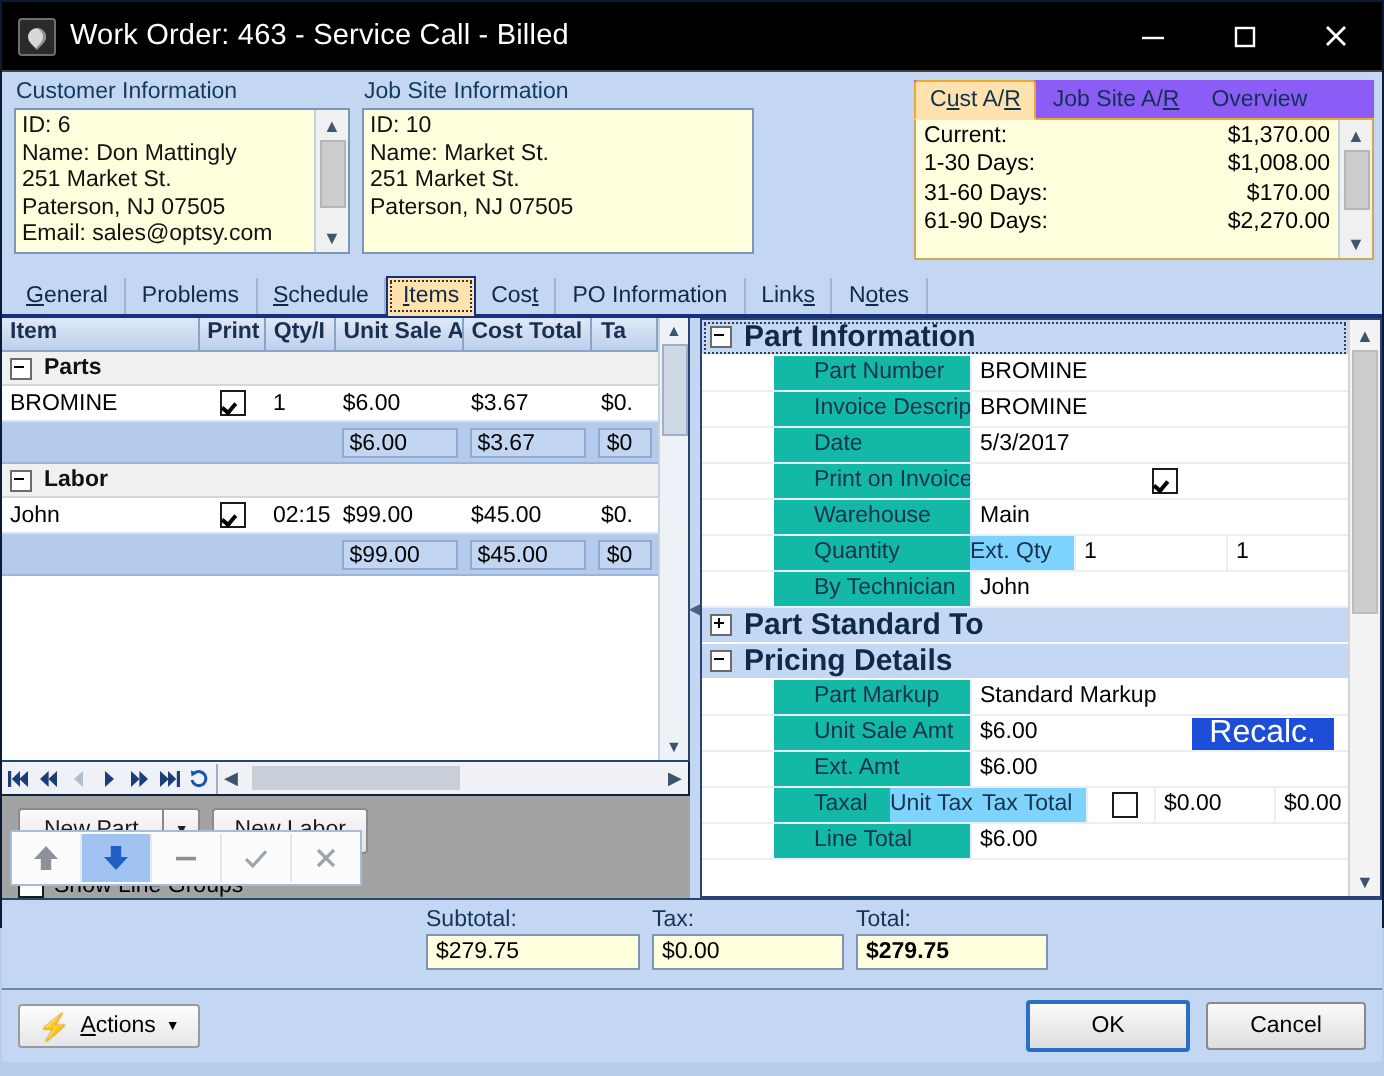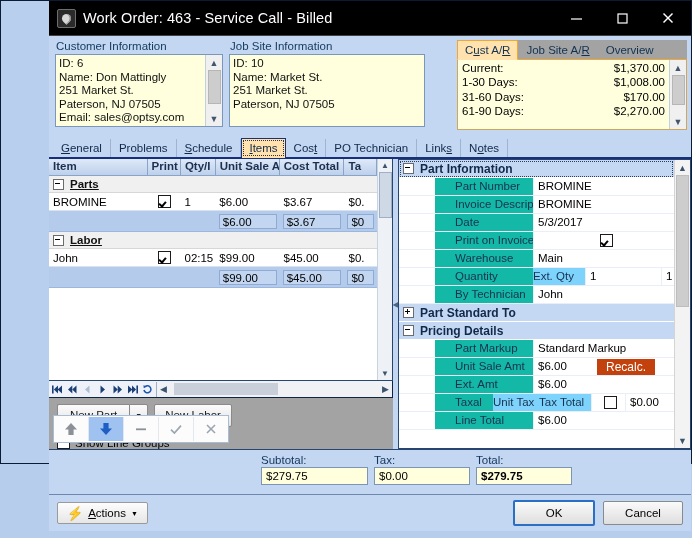--- a/index.html
+++ b/index.html
@@ -7,21 +7,21 @@
     width:692px;height:538px;overflow:hidden;
     font-family:"Liberation Sans",sans-serif;
     font-size:11.5px;color:#000;
     background:#b7cdec;
   }
   .win{
     position:absolute;left:0;top:0;width:692px;height:464px;
     background:#b9cfee;
     box-sizing:border-box;
     border:1px solid #0b1b33;
-    display:flex;flex-direction:column;padding-left:48px;
+    display:flex;flex-direction:column;
   }
   
   .titlebar{
     height:34px;background:#000000;color:#ffffff;
     display:flex;align-items:center;flex:none;
     padding-left:8px;
   }
   .title-icon{
     width:17px;height:17px;margin-right:7px;position:relative;flex:none;
     background:#2a2a2a;border:1px solid #6e6e6e;border-radius:2px;
@@ -74,21 +74,21 @@
     font-size:9px;color:#40556e;background:#f0f0f0;
   }
   .vsb .thumb{
     width:13px;background:#cdcdcd;border:1px solid #b6b6b6;box-sizing:border-box;
     margin:0 auto;
   }
   .vsb .track{flex:1;width:100%;display:flex;flex-direction:column;}
   
   .arpanel{width:230px;flex:none;margin-left:auto;margin-top:1px;}
   .artabs{display:flex;align-items:flex-end;height:19px;
-    background:#a3a3a3;border-bottom:1px solid #f0a830;}
+    background:#8b5cf6;border-bottom:1px solid #f0a830;}
   .artab{
     padding:2px 7px 2px 7px;font-size:11.5px;color:#103252;
     border:1px solid transparent;border-bottom:none;line-height:14px;
     white-space:nowrap;
   }
   .artab.active{
     background:#ffe2ad;border:1px solid #f0a830;border-bottom:1px solid #ffe2ad;
     margin-bottom:-1px;border-radius:2px 2px 0 0;
   }
   .artab .u{text-decoration:underline;}
@@ -140,21 +140,21 @@
   .ghead .gh{
     font-size:11.5px;font-weight:bold;color:#1b3050;line-height:15px;
     padding-left:4px;border-right:1px solid #8aa4c6;box-sizing:border-box;
     overflow:hidden;white-space:nowrap;
   }
   .gc0{width:124px}.gc1{width:41px}.gc2{width:43px}.gc3{width:80px}.gc4{width:81px}.gc5{width:40px}
   .grows{flex:1;overflow:hidden;}
   .grp{
     display:flex;align-items:center;height:16px;
     background:#f0f0f0;border-bottom:1px solid #d7d7d7;font-weight:bold;
-    font-size:11.5px;color:#111;padding-left:4px;text-decoration:underline;
+    font-size:11.5px;color:#111;padding-left:4px;
   }
   .expander{
     width:9px;height:9px;border:1px solid #6b6b6b;background:#fff;margin-right:6px;
     position:relative;flex:none;
   }
   .expander:before{
     content:"";position:absolute;left:1px;top:3px;width:5px;height:1px;background:#000;
   }
   .expander.plus:after{
     content:"";position:absolute;left:3px;top:1px;width:1px;height:5px;background:#000;
@@ -233,21 +233,21 @@
   
   .rightpane{
     flex:1;margin:0 0 0 0;display:flex;flex-direction:column;
     background:#fff;border:1px solid #27456f;box-sizing:border-box;overflow:hidden;
   }
   .pg{flex:1;display:flex;overflow:hidden;}
   .pgmain{flex:1;display:flex;flex-direction:column;overflow:hidden;}
   .pgsec{
     display:flex;align-items:center;height:17px;flex:none;
     background:#c5d8f3;border-bottom:1px solid #fff;
-    font-weight:bold;font-size:12px;color:#10294a;padding-left:4px;
+    font-weight:bold;font-size:15px;color:#10294a;padding-left:4px;
   }
   .pgsec.sel{outline:1px dotted #2b3f5c;outline-offset:-2px;}
   .pgrow{
     display:flex;height:17px;flex:none;align-items:center;
     border-bottom:1px solid #eaeff7;font-size:11.5px;
   }
   .pgrow .lab{
     width:98px;flex:none;padding-left:20px;color:#17324f;
     background:#14b8a6;height:17px;line-height:17px;box-sizing:border-box;
     overflow:hidden;white-space:nowrap;margin-left:36px;
@@ -259,22 +259,22 @@
   .pgrow .val{
     flex:1;padding-left:4px;height:17px;line-height:17px;
     border-left:1px solid #eaeff7;box-sizing:border-box;
     overflow:hidden;white-space:nowrap;
   }
   .pgrow .val.c{display:flex;align-items:center;justify-content:center;}
   .pgrow .val.q1{flex:0 0 76px;}
   .pgrow .val.q2{flex:1;}
   .pgrow .val.blank{background:#fff;}
   .recalc{
-    background:#c2410c;color:#fff;font-size:12px;
-    padding:1px 9px;margin-right:19px;line-height:14px;
+    background:#1d4ed8;color:#fff;font-size:16px;
+    padding:1px 9px;margin-right:7px;line-height:14px;
   }
   .valrow-recalc{display:flex;align-items:center;justify-content:space-between;}
   .pgvsb{
     width:15px;flex:none;background:#f3f3f3;border-left:1px solid #d4d4d4;
     display:flex;flex-direction:column;align-items:center;
   }
   .pgvsb .arr{height:15px;display:flex;align-items:center;font-size:9px;color:#3c536e;}
   .pgvsb .thumb{width:13px;height:132px;background:#cdcdcd;border:1px solid #bdbdbd;box-sizing:border-box;}
   .pgvsb .sp{flex:1;}
   
@@ -420,21 +420,21 @@
     <div class="splitter">
         <div class="bar"></div>
       </div>
 
     <div class="tabstrip">
       <div class="tab"><span class="u">G</span>eneral</div>
       <div class="tab">Problems</div>
       <div class="tab"><span class="u">S</span>chedule</div>
       <div class="tab active"><span class="u">I</span>tems</div>
       <div class="tab">Cos<span class="u">t</span></div>
-      <div class="tab">PO Technician</div>
+      <div class="tab">PO Information</div>
       <div class="tab">Link<span class="u">s</span></div>
       <div class="tab">N<span class="u">o</span>tes</div>
     </div>
 
     <div class="content">
 
       <div class="leftpane">
         <div class="gridwrap">
           <div class="gridmain">
             <div class="ghead">

